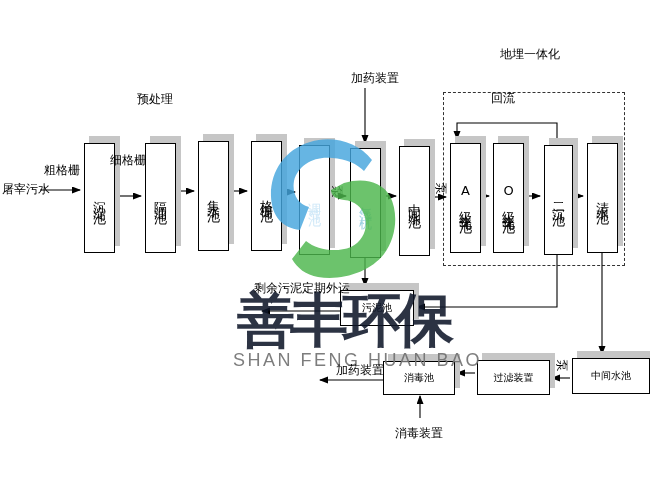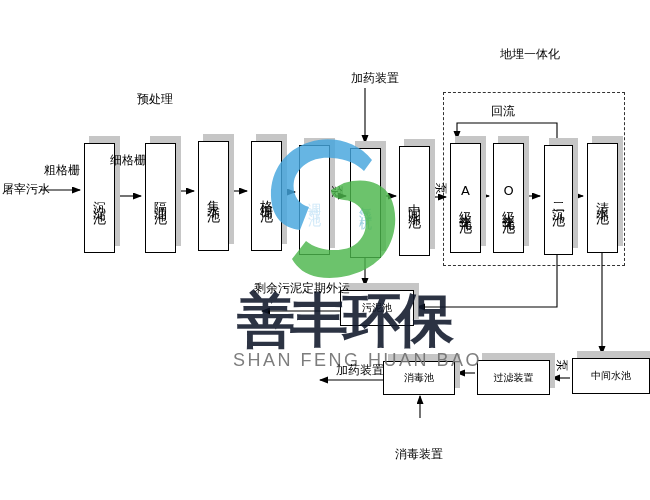--- a/index.html
+++ b/index.html
@@ -109,24 +109,24 @@
   <div class="tank tank-h" style="left:572px;top:358px;width:76px;height:34px">
       <span class="lbl">中间水池</span>
     </div>
 
   <div class="flabel" style="left:2px;top:181px">屠宰污水</div>
   <div class="flabel" style="left:44px;top:162px">粗格栅</div>
   <div class="flabel" style="left:110px;top:152px">细格栅</div>
   <div class="flabel" style="left:137px;top:91px">预处理</div>
   <div class="flabel" style="left:351px;top:70px">加药装置</div>
   <div class="flabel" style="left:500px;top:46px">地埋一体化</div>
-  <div class="flabel" style="left:491px;top:103px">回流</div>
+  <div class="flabel" style="left:491px;top:90px">回流</div>
   <div class="flabel front" style="left:254px;top:280px">剩余污泥定期外运</div>
   <div class="flabel front" style="left:336px;top:362px">加药装置</div>
-  <div class="flabel" style="left:395px;top:446px">消毒装置</div>
+  <div class="flabel" style="left:395px;top:425px">消毒装置</div>
   <div class="pump" style="left:330px;top:183px">泵</div>
   <div class="pump" style="left:434px;top:180px">泵</div>
   <div class="pump" style="left:555px;top:357px">泵</div>
 
   <svg id="logo-svg" width="650" height="500" viewBox="0 0 650 500">
     <path d="M 372,160 C 358,142 332,135 310,142 C 284,150 270,172 271,197
              C 272,216 282,228 300,230 L 309,207 C 297,204 292,193 294,181
              C 298,165 314,156 332,158 C 347,159 357,164 364,171 Z" fill="#45a6de"></path>
     <path d="M 344,183 C 364,177 382,182 390,196 C 399,214 396,238 384,254
              C 370,272 342,281 318,277 C 306,275 297,268 292,259 L 306,241

